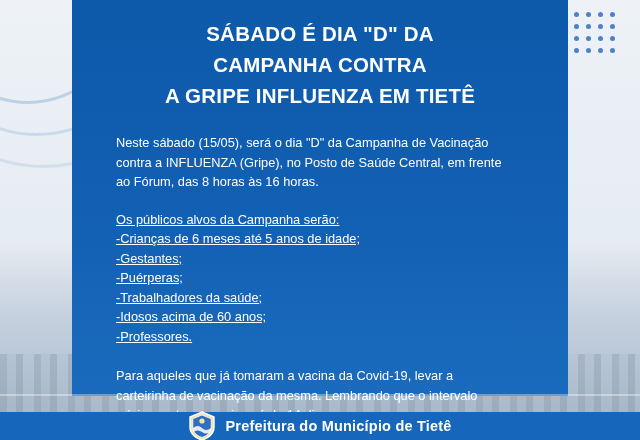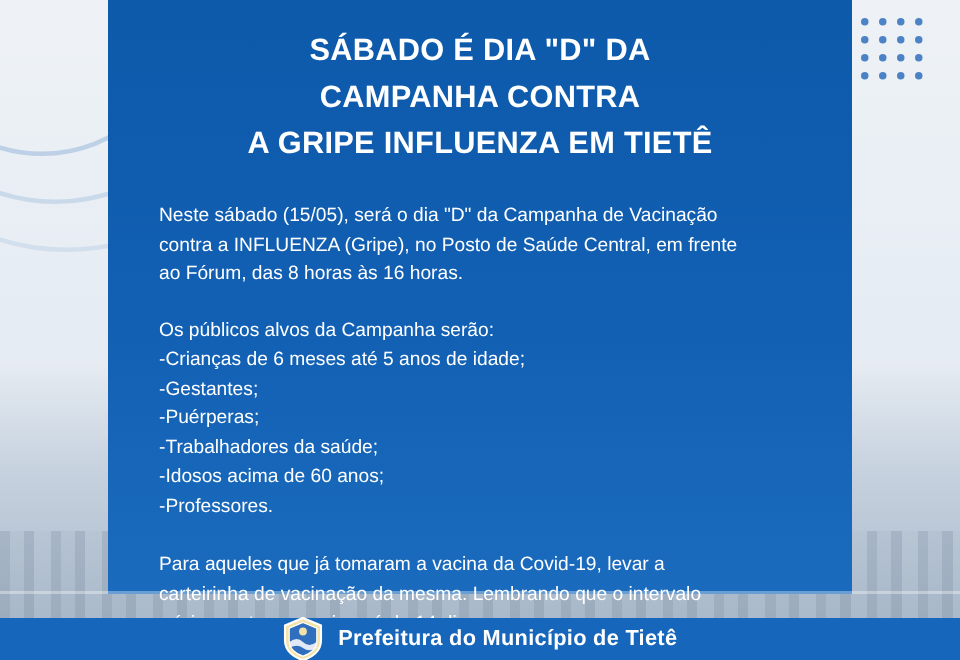--- a/index.html
+++ b/index.html
@@ -103,25 +103,25 @@
     font-size: 20.5px;
     line-height: 31px;
     letter-spacing: 0.2px;
     margin: 0 0 4px 0;
     white-space: pre-line;
   }
   .para {
     color: #ffffff;
     font-size: 12.8px;
     line-height: 19.5px;
-    margin: 0;
+    margin: 10px;
     white-space: pre-line;
   }
   .para.p1 { margin-top: 22px; }
-  .para.p2 { margin-top: 18px; }
+  .para.p2 { margin-top: 18px; text-decoration: underline; }
   .para.p3 { margin-top: 20px; }
 
   
   .footer {
     position: absolute;
     left: 0;
     bottom: 0;
     width: 640px;
     height: 28px;
     background: #1667bb;

